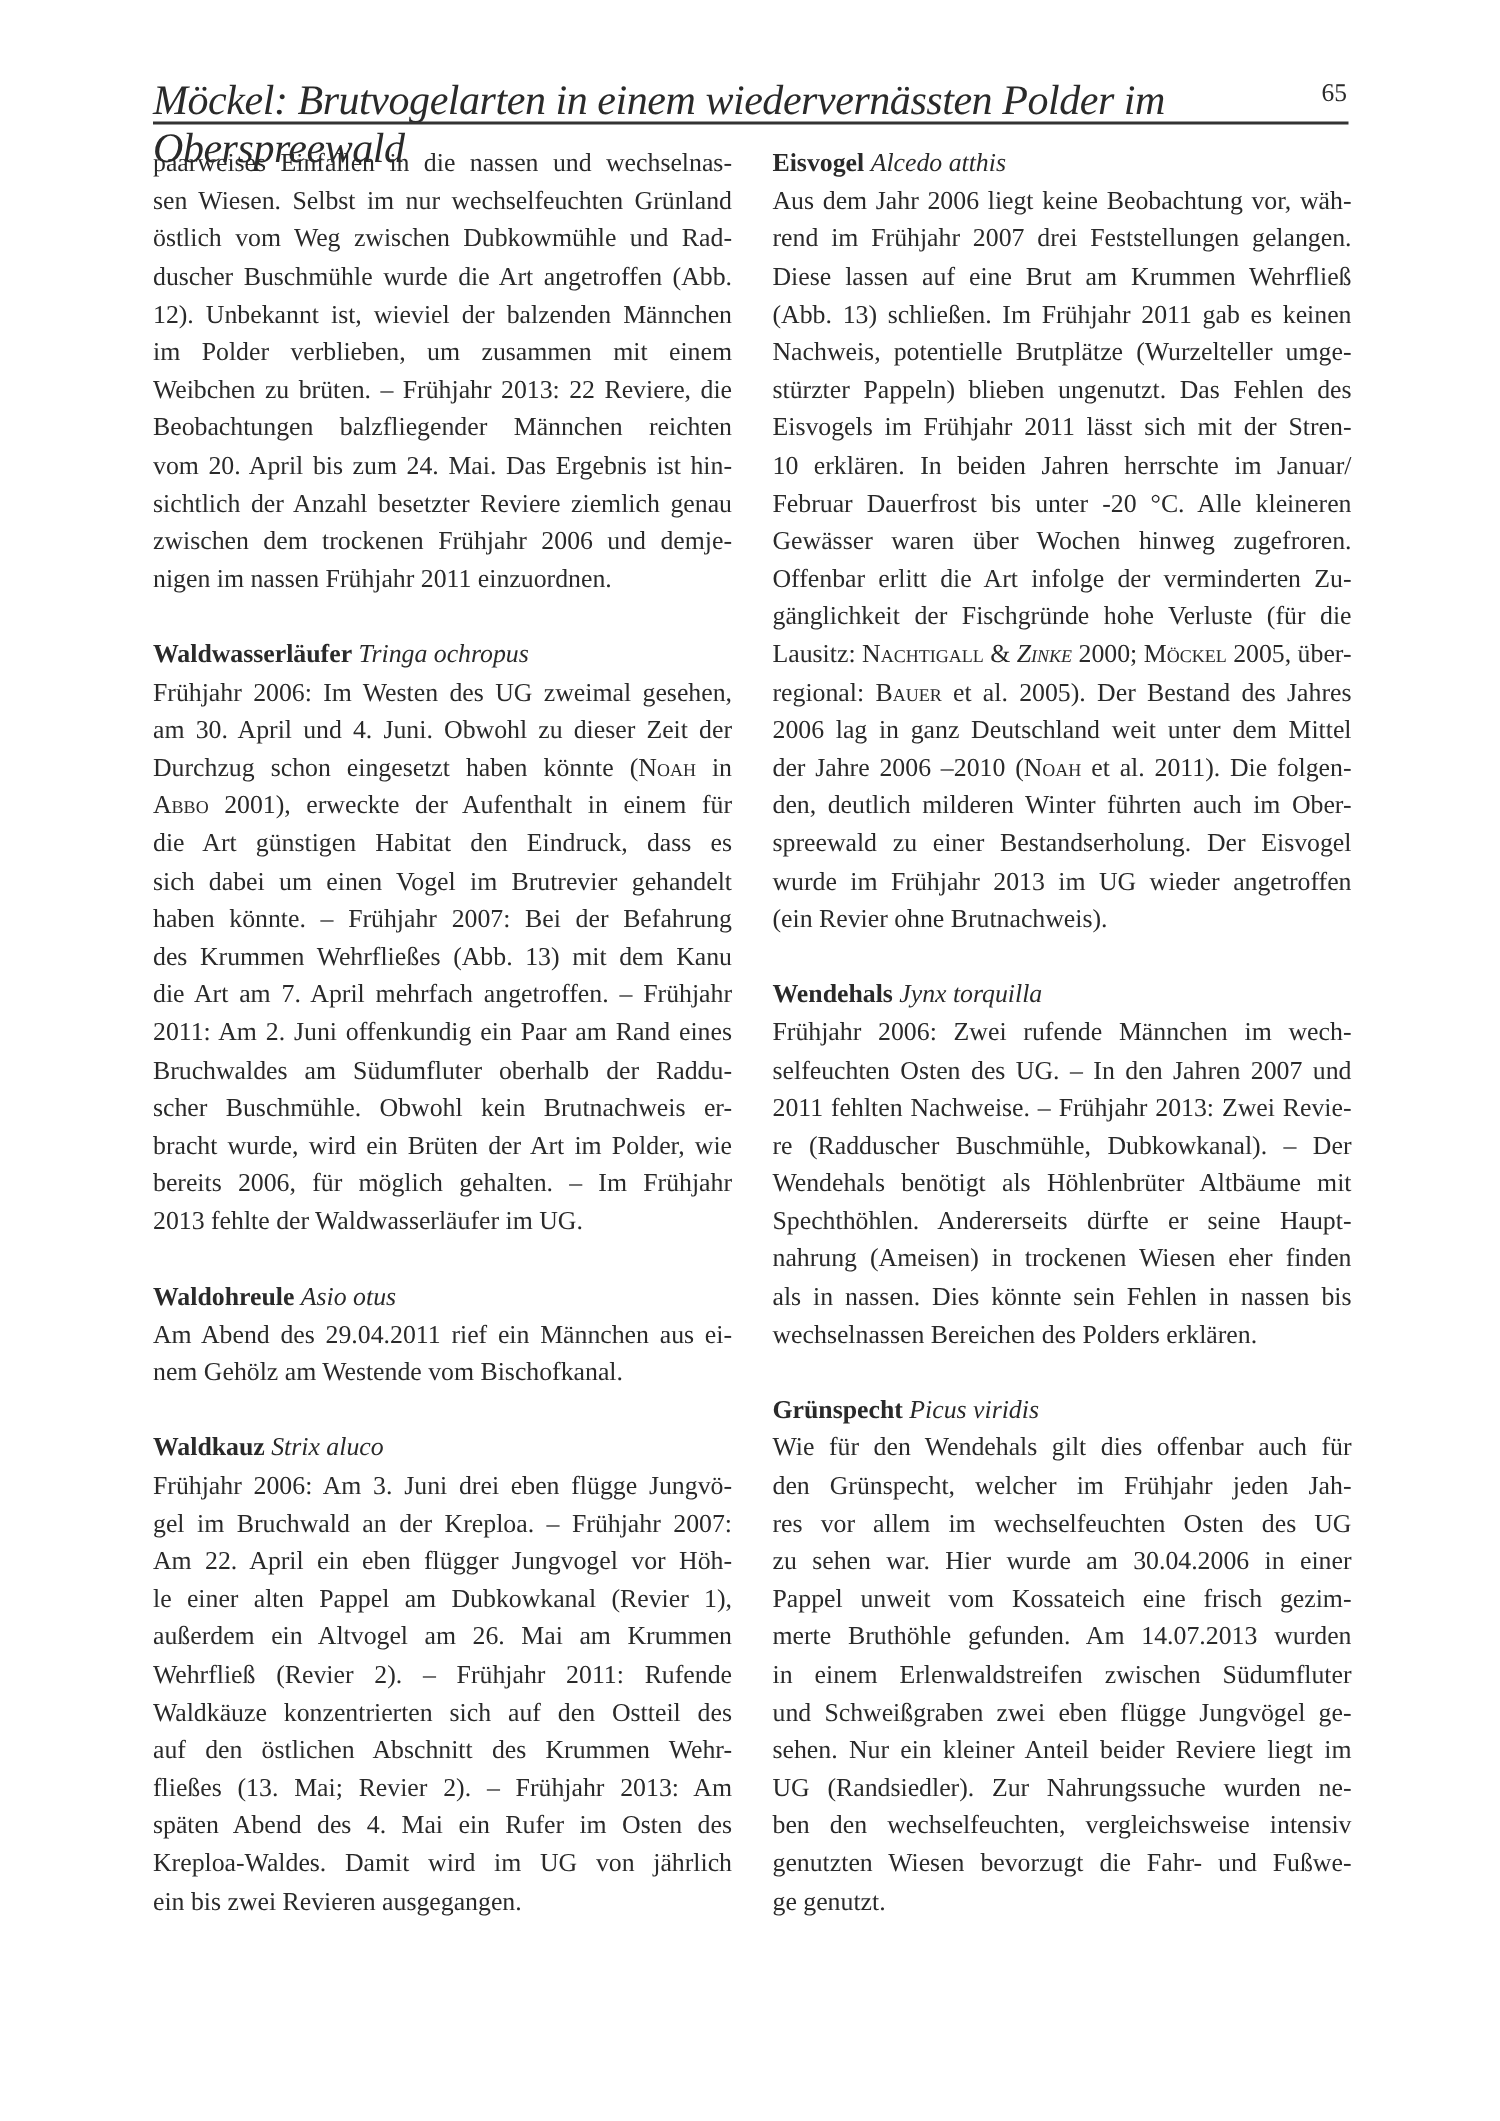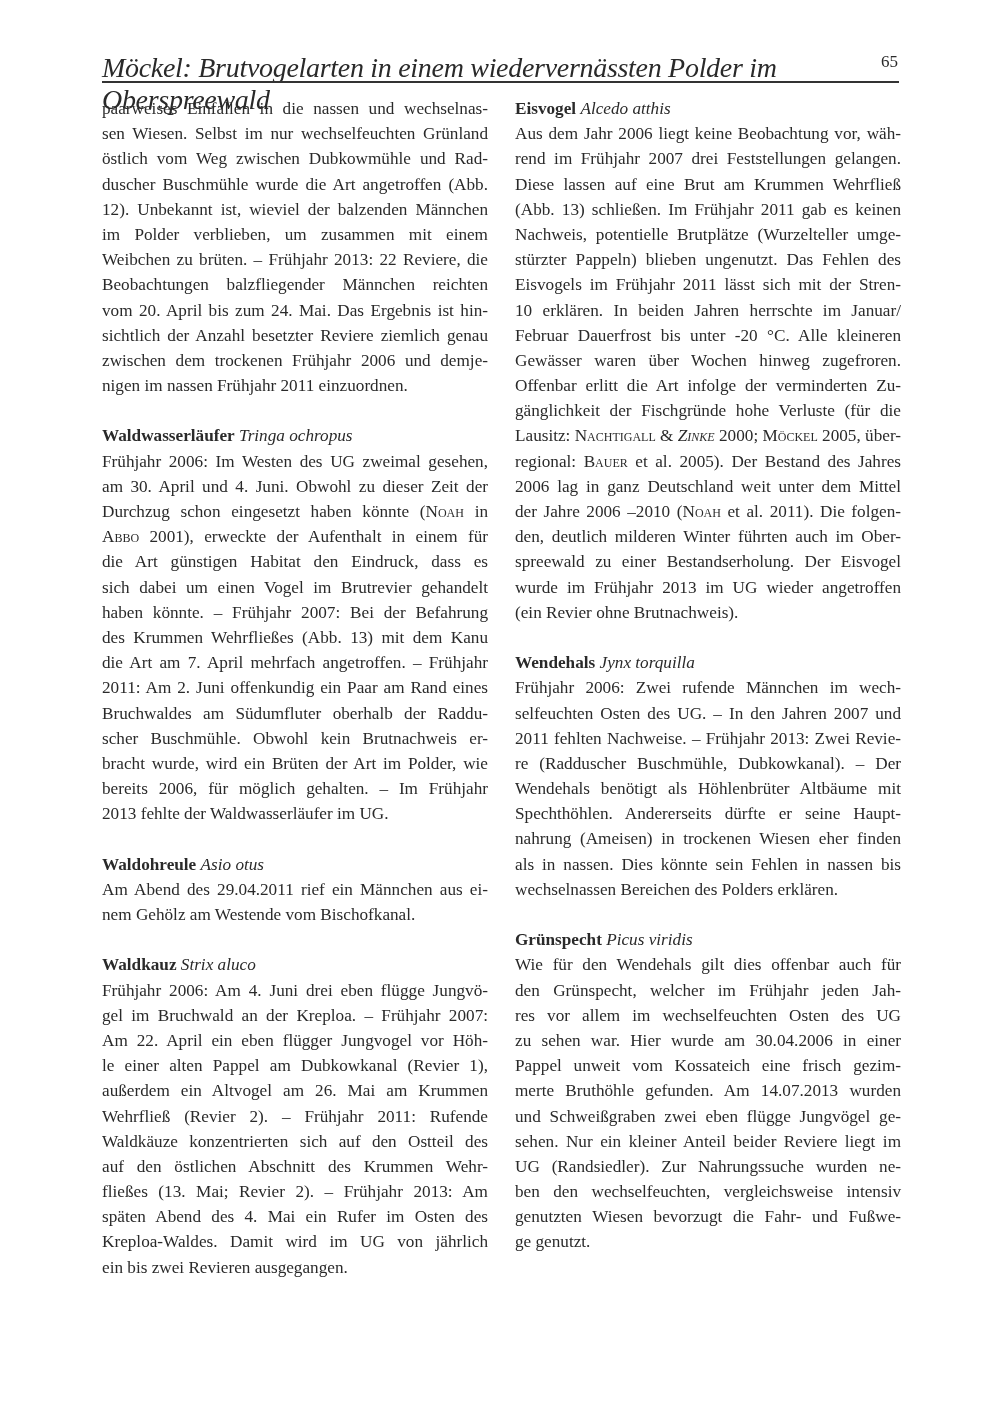--- a/index.html
+++ b/index.html
@@ -57,21 +57,21 @@
     <div class="line">scher Buschmühle. Obwohl kein Brutnachweis er-</div>
     <div class="line">bracht wurde, wird ein Brüten der Art im Polder, wie</div>
     <div class="line">bereits 2006, für möglich gehalten. – Im Frühjahr</div>
     <div class="line last">2013 fehlte der Waldwasserläufer im UG.</div>
     <div class="gap"></div>
     <div class="sp-head"><b>Waldohreule</b> <i>Asio otus</i></div>
     <div class="line">Am Abend des 29.04.2011 rief ein Männchen aus ei-</div>
     <div class="line last">nem Gehölz am Westende vom Bischofkanal.</div>
     <div class="gap"></div>
     <div class="sp-head"><b>Waldkauz</b> <i>Strix aluco</i></div>
-    <div class="line">Frühjahr 2006: Am 4. Juni drei eben flügge Jungvö-</div>
+    <div class="line">Frühjahr 2006: Am 3. Juni drei eben flügge Jungvö-</div>
     <div class="line">gel im Bruchwald an der Kreploa. – Frühjahr 2007:</div>
     <div class="line">Am 22. April ein eben flügger Jungvogel vor Höh-</div>
     <div class="line">le einer alten Pappel am Dubkowkanal (Revier 1),</div>
     <div class="line">außerdem ein Altvogel am 26. Mai am Krummen</div>
     <div class="line">Wehrfließ (Revier 2). – Frühjahr 2011: Rufende</div>
     <div class="line">Waldkäuze konzentrierten sich auf den Ostteil des</div>
     <div class="line">auf den östlichen Abschnitt des Krummen Wehr-</div>
     <div class="line">fließes (13. Mai; Revier 2). – Frühjahr 2013: Am</div>
     <div class="line">späten Abend des 4. Mai ein Rufer im Osten des</div>
     <div class="line">Kreploa-Waldes. Damit wird im UG von jährlich</div>
@@ -111,19 +111,20 @@
     <div class="line">als in nassen. Dies könnte sein Fehlen in nassen bis</div>
     <div class="line last">wechselnassen Bereichen des Polders erklären.</div>
     <div class="gap"></div>
     <div class="sp-head"><b>Grünspecht</b> <i>Picus viridis</i></div>
     <div class="line">Wie für den Wendehals gilt dies offenbar auch für</div>
     <div class="line">den Grünspecht, welcher im Frühjahr jeden Jah-</div>
     <div class="line">res vor allem im wechselfeuchten Osten des UG</div>
     <div class="line">zu sehen war. Hier wurde am 30.04.2006 in einer</div>
     <div class="line">Pappel unweit vom Kossateich eine frisch gezim-</div>
     <div class="line">merte Bruthöhle gefunden. Am 14.07.2013 wurden</div>
+    <div class="line">in einem Erlenwaldstreifen zwischen Südumfluter</div>
     <div class="line">und Schweißgraben zwei eben flügge Jungvögel ge-</div>
     <div class="line">sehen. Nur ein kleiner Anteil beider Reviere liegt im</div>
     <div class="line">UG (Randsiedler). Zur Nahrungssuche wurden ne-</div>
     <div class="line">ben den wechselfeuchten, vergleichsweise intensiv</div>
     <div class="line">genutzten Wiesen bevorzugt die Fahr- und Fußwe-</div>
     <div class="line last">ge genutzt.</div>
   </div>
 
 </body></html>

